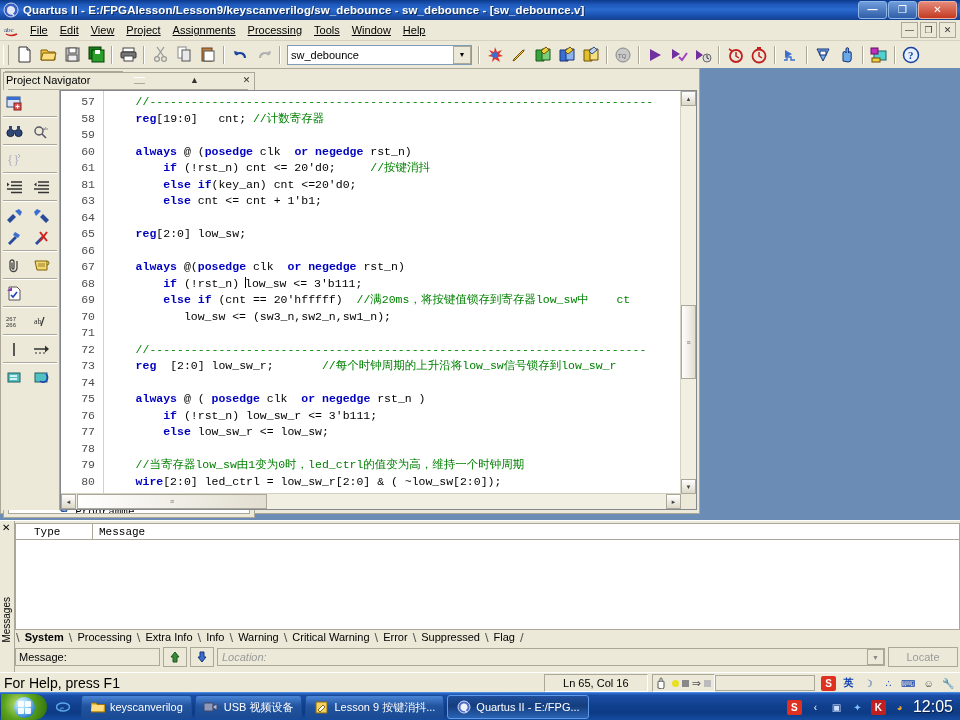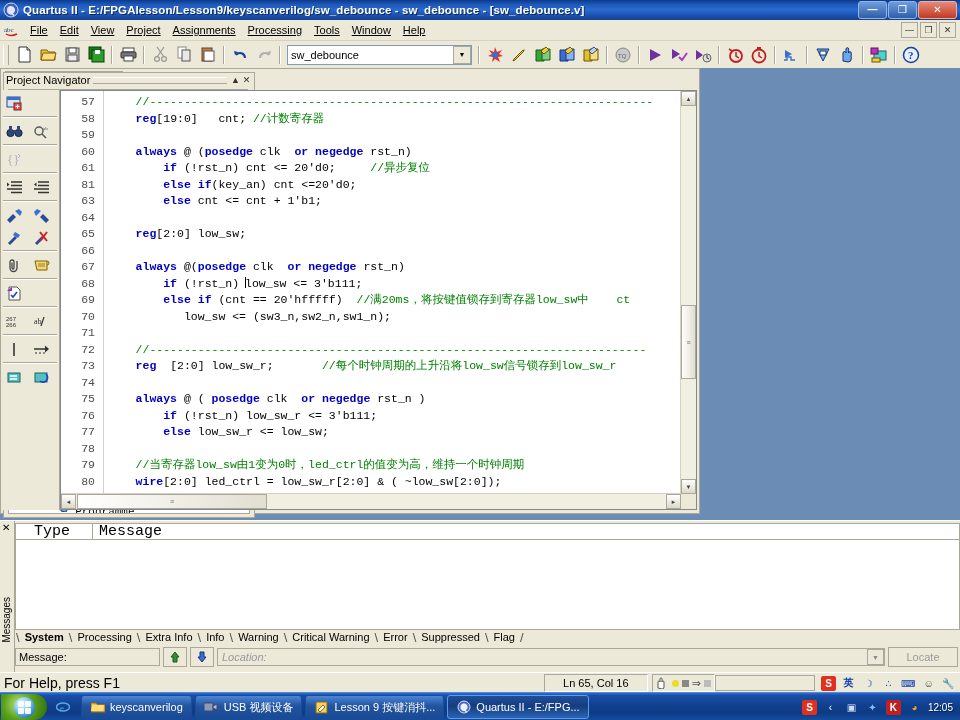--- a/index.html
+++ b/index.html
@@ -67,20 +67,21 @@
   }
 
   
   .workspace{position:absolute;left:0;top:68px;width:960px;height:452px;background:#6b8cb5;}
 
   
   .panel{position:absolute;background:#ece9d8;border:1px solid #aca899;}
   .panel-title{
     height:14px;display:flex;align-items:center;font-size:11px;color:#000;padding:0 2px;
     background:#ece9d8;
+    gap:41px;
   }
   .panel-title .ptext{white-space:nowrap;padding-right:3px;}
   .panel-title .pline{flex:1 1 auto;height:5px;border-top:1px solid #fff;border-bottom:1px solid #aca899;margin-right:3px;}
   .panel-title .pbtn{width:11px;height:11px;display:flex;align-items:center;justify-content:center;font-size:9px;color:#333;}
 
   
   #projnav{left:3px;top:4px;width:250px;height:182px;}
   .listhead{
     height:14px;background:#fff;border:1px solid #aca899;border-bottom:1px solid #aca899;
     display:flex;align-items:center;font-family:"Liberation Mono","DejaVu Sans Mono",monospace;font-size:11px;
@@ -178,21 +179,21 @@
   .msgvlabel{
     position:absolute;left:0;top:0;width:14px;height:152px;background:#ece9d8;border-right:1px solid #aca899;
   }
   .msgvlabel .vtxt{
     position:absolute;left:1px;top:76px;writing-mode:vertical-rl;transform:rotate(180deg);
     font-size:10px;color:#000;white-space:nowrap;
   }
   .msgvlabel .xbtn{position:absolute;left:2px;top:2px;font-size:10px;color:#000;line-height:1;}
   .msggrid{position:absolute;left:15px;top:2px;width:943px;height:105px;background:#fff;border:1px solid #aca899;}
   .msghead{height:15px;background:#fff;border-bottom:1px solid #aca899;display:flex;align-items:center;
-    font-family:"Liberation Mono","DejaVu Sans Mono",monospace;font-size:15px;}
+    font-family:"Liberation Mono","DejaVu Sans Mono",monospace;font-size:11px;}
   .msghead .c1{width:58px;padding-left:18px;border-right:1px solid #aca899;height:100%;display:flex;align-items:center;}
   .msghead .c2{padding-left:6px;}
   .msgtabs{position:absolute;left:15px;top:108px;height:16px;display:flex;align-items:center;}
   .mtab{display:flex;align-items:center;font-size:11px;color:#000;padding:0 4px;white-space:nowrap;}
   .mtab.active{font-weight:bold;}
   .mtabsep{color:#555;font-size:13px;padding:0 1px;}
   .msgbar{position:absolute;left:15px;top:126px;width:943px;height:20px;display:flex;align-items:center;gap:3px;}
   .msglbl{width:140px;height:16px;background:#ece9d8;border:1px solid #aca899;font-size:11px;display:flex;align-items:center;padding-left:3px;}
   .msgnav{width:22px;height:18px;border:1px solid #aca899;background:#ece9d8;display:flex;align-items:center;justify-content:center;position:relative;}
   .msgloc{flex:1 1 auto;height:16px;background:#ece9d8;border:1px solid #aca899;display:flex;align-items:center;padding-left:4px;color:#9a9a9a;font-size:11px;font-style:italic;}
@@ -226,21 +227,21 @@
   .qlaunch{display:flex;align-items:center;gap:6px;padding:0 8px;}
   .qlicon{width:15px;height:15px;display:flex;align-items:center;justify-content:center;}
   .tbitem{
     display:flex;align-items:center;gap:5px;height:22px;padding:0 8px;margin-left:3px;
     border:1px solid #1b4d96;border-radius:3px;color:#fff;font-size:11px;white-space:nowrap;max-width:185px;overflow:hidden;
     background:linear-gradient(to bottom,#4a86d8,#22549f 45%,#1a4a93 100%);
   }
   .tbitem.active{background:linear-gradient(to bottom,#1f4f9c,#153d7e 45%,#2a63b4 100%);border-color:#5f9ae8;}
   .tray{margin-left:auto;display:flex;align-items:center;gap:6px;padding-right:7px;color:#fff;font-size:11px;}
   .trayicon{width:15px;height:15px;display:flex;align-items:center;justify-content:center;font-size:10px;}
-  .clock{color:#fff;font-size:10px;text-shadow:1px 1px 0 rgba(0,0,0,.5);}
+  .clock{color:#fff;font-size:16px;text-shadow:1px 1px 0 rgba(0,0,0,.5);}
 </style>
 </head>
 <body>
 
 <div id="app">
 
   <div class="titlebar">
     <div class="tb-icon">
       <svg width="16" height="16" viewBox="0 0 16 16">
           <circle cx="8" cy="8" r="7" fill="#3b5fc0" stroke="#cfd8f5"></circle>
@@ -773,21 +774,21 @@
           </div>
         </div>
 
         <div class="codearea">
           <div class="gutter"></div>
           <div class="codeclip">
             <pre class="code" id="codepre"><span class="ln">57</span>    <span class="cm">//-------------------------------------------------------------------------</span>
 <span class="ln">58</span>    <span class="kw">reg</span>[19:0]   cnt; <span class="cm">//计数寄存器</span>
 <span class="ln">59</span>
 <span class="ln">60</span>    <span class="kw">always</span> @ (<span class="kw">posedge</span> clk  <span class="kw">or</span> <span class="kw">negedge</span> rst_n)
-<span class="ln">61</span>        <span class="kw">if</span> (!rst_n) cnt &lt;= 20'd0;     <span class="cm">//异步复位</span>
+<span class="ln">61</span>        <span class="kw">if</span> (!rst_n) cnt &lt;= 20'd0;     <span class="cm">//按键消抖</span>
 <span class="ln">81</span>        <span class="kw">else</span> <span class="kw">if</span>(key_an) cnt &lt;=20'd0;
 <span class="ln">63</span>        <span class="kw">else</span> cnt &lt;= cnt + 1'b1;
 <span class="ln">64</span>
 <span class="ln">65</span>    <span class="kw">reg</span>[2:0] low_sw;
 <span class="ln">66</span>
 <span class="ln">67</span>    <span class="kw">always</span> @(<span class="kw">posedge</span> clk  <span class="kw">or</span> <span class="kw">negedge</span> rst_n)
 <span class="ln">68</span>        <span class="kw">if</span> (!rst_n) <span class="cursorbar"></span>low_sw &lt;= 3'b111;
 <span class="ln">69</span>        <span class="kw">else</span> <span class="kw">if</span> (cnt == 20'hfffff)  <span class="cm">//满20ms，将按键值锁存到寄存器low_sw中    ct</span>
 <span class="ln">70</span>           low_sw &lt;= (sw3_n,sw2_n,sw1_n);
 <span class="ln">71</span>

